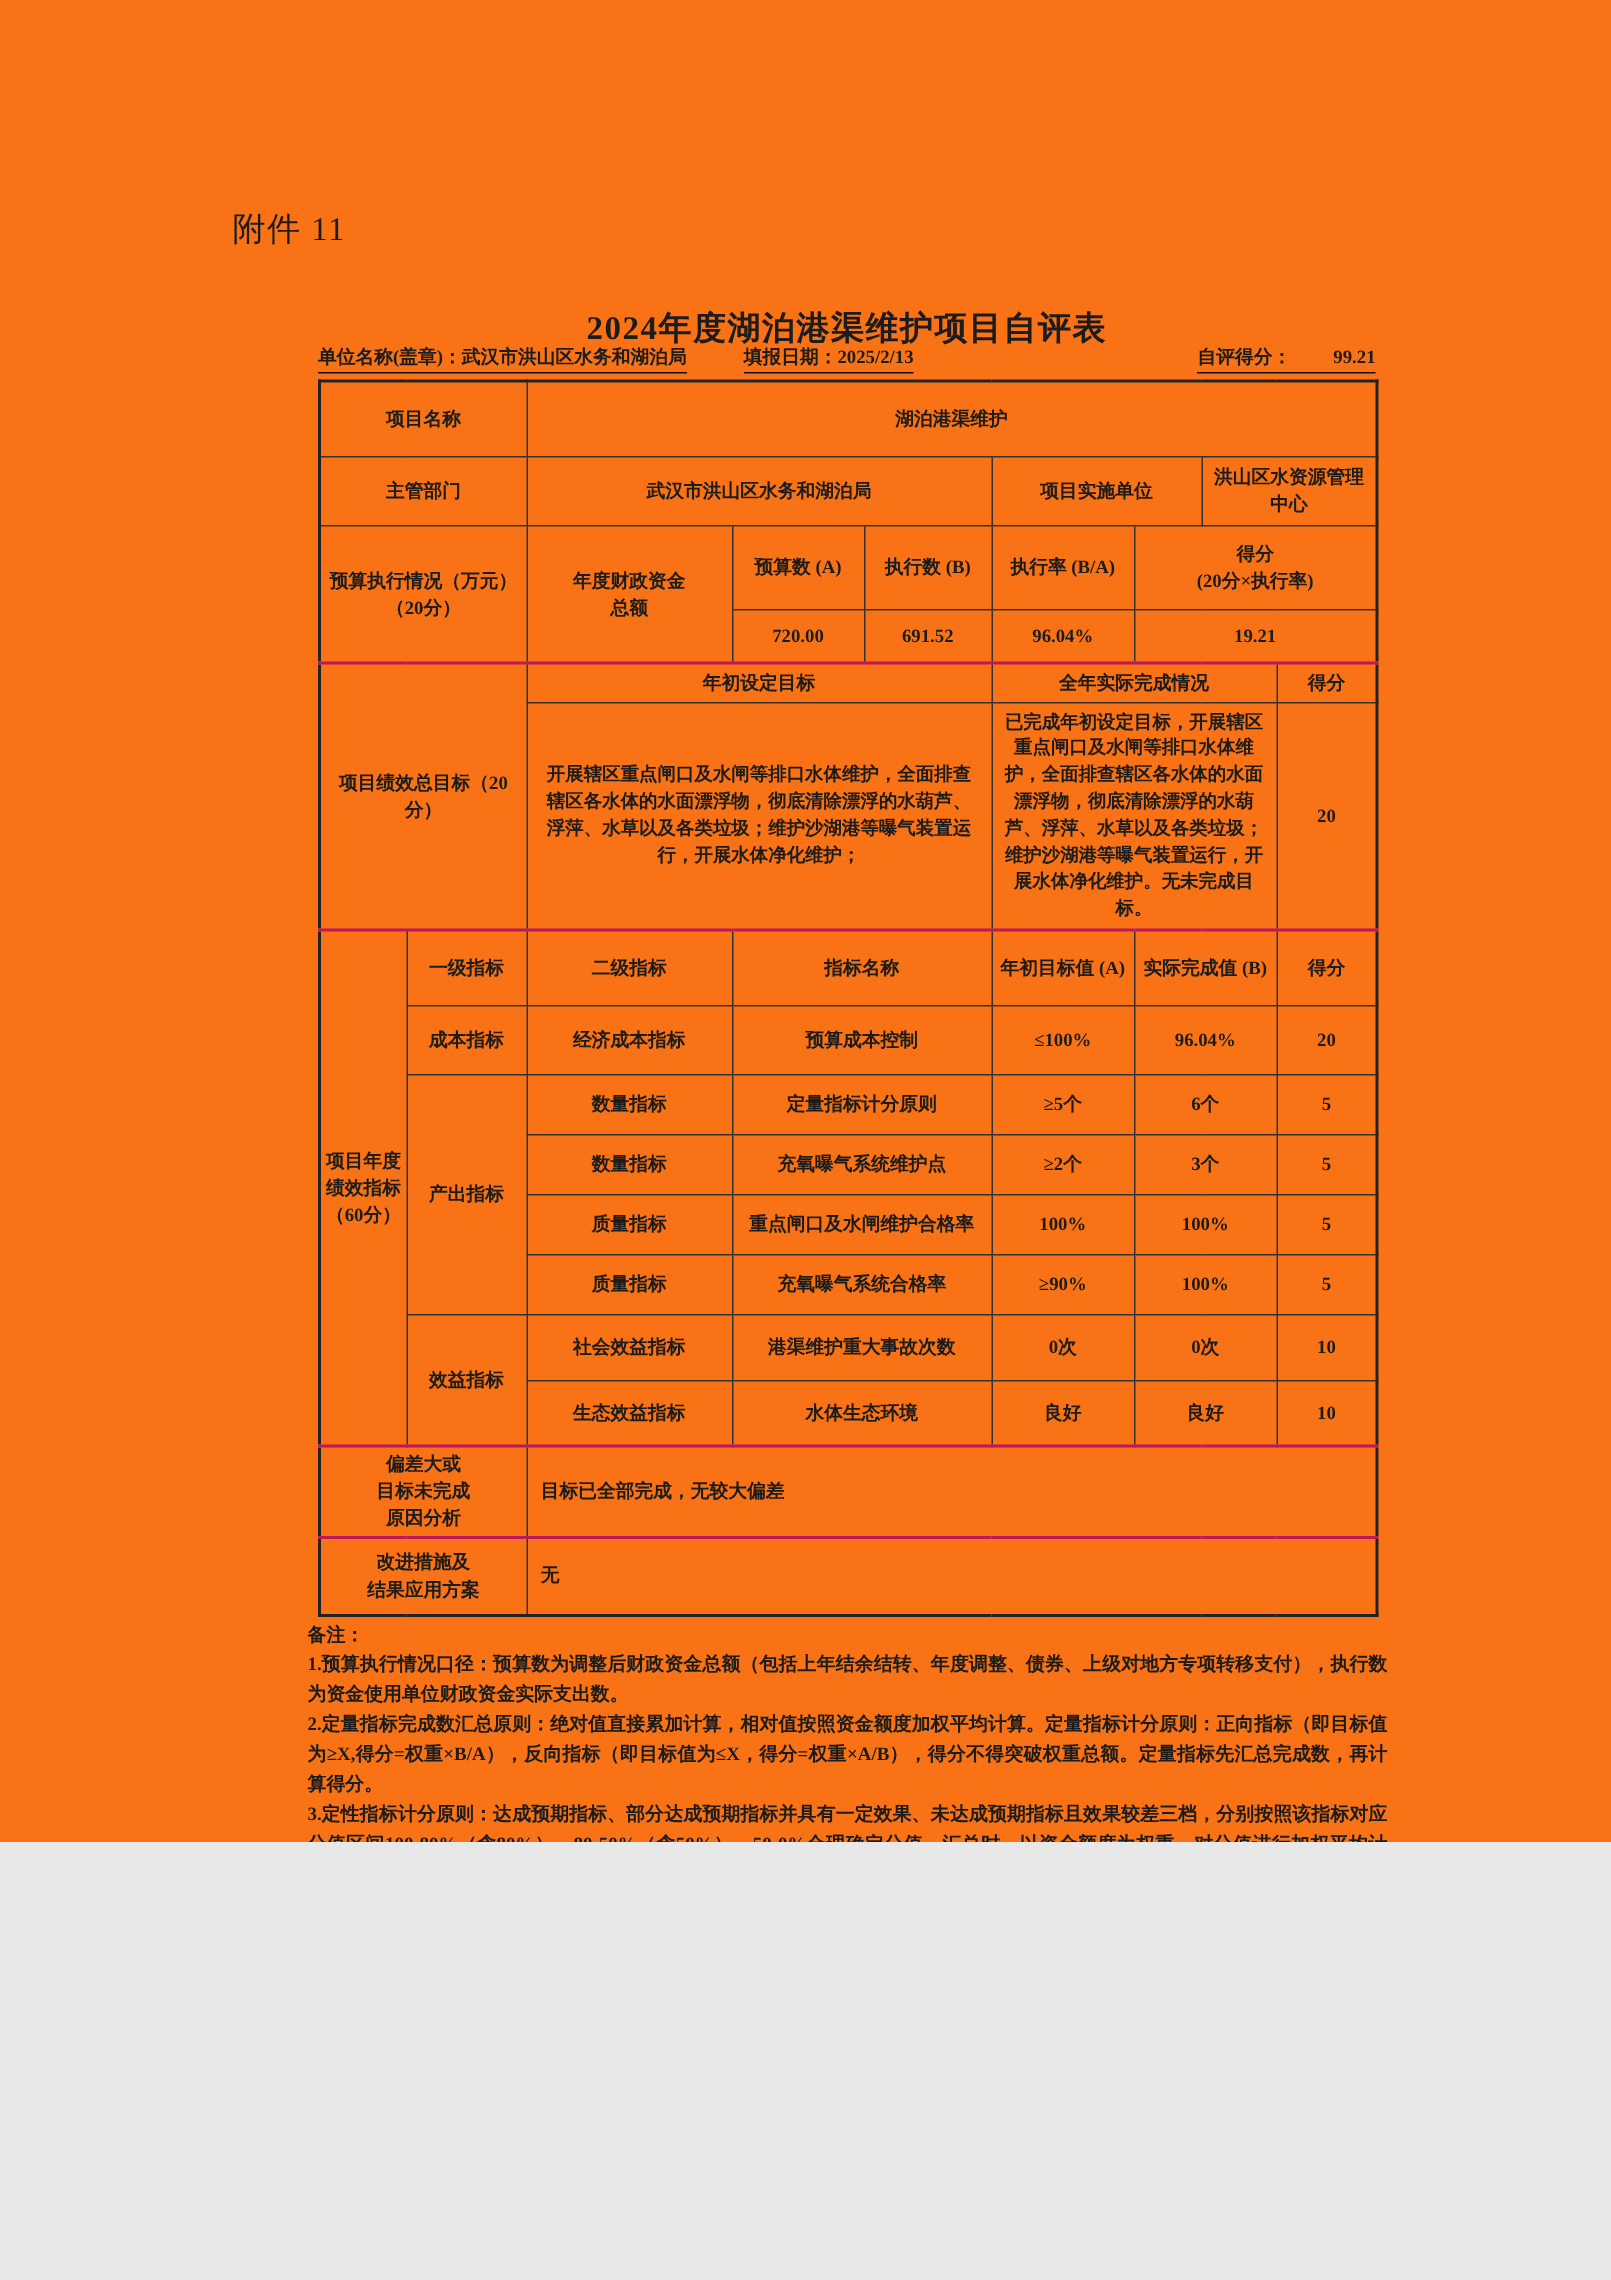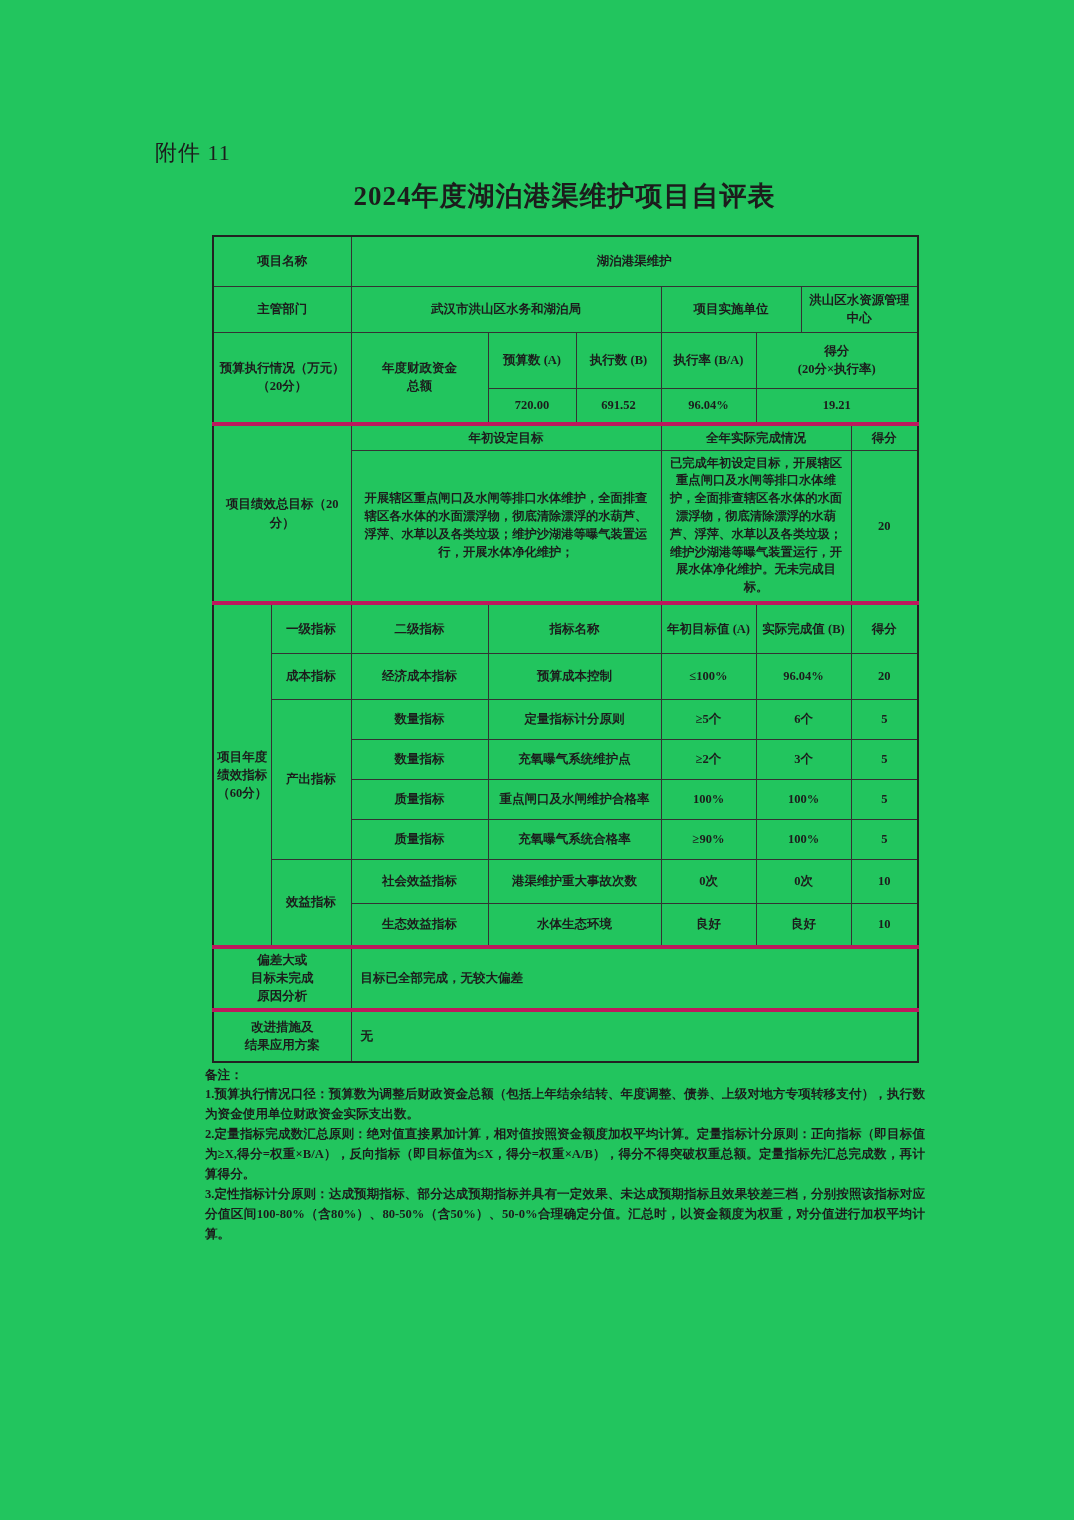--- a/index.html
+++ b/index.html
@@ -1,31 +1,31 @@
 <!DOCTYPE html>
 <html><head>
 <meta charset="utf-8">
 <style>
   * { margin:0; padding:0; box-sizing:border-box; }
   html,body { background:#e8e8e8; }
   .sheet {
     position:relative;
-    width:1074px; height:1520px;
-    background:#22c55e;
+    width:1074px; height:1228px;
+    background:#f97316;
     font-family:"Liberation Serif", serif;
     color:#1c1c1c;
     overflow:hidden;
   }
   .attach {
     position:absolute; left:155px; top:138px;
     font-size:22px; letter-spacing:1px;
   }
   .doc-title {
-    position:absolute; left:212px; top:178px; width:705px;
-    text-align:center; font-size:27px; font-weight:700; letter-spacing:1px;
+    position:absolute; left:212px; top:204px; width:705px;
+    text-align:center; font-size:22px; font-weight:700; letter-spacing:1px;
   }
   .content { position:absolute; left:212px; top:231px; width:705px; }
   .info-line {
     display:flex; align-items:flex-end;
     font-size:12.5px; font-weight:700; height:18px;
   }
   .seg { border-bottom:1.5px solid #111; padding-bottom:1px; white-space:nowrap; }
   .seg-date { margin-left:38px; }
   .seg-score { margin-left:auto; }
   .score-val { display:inline-block; margin-left:28px; }
@@ -37,21 +37,21 @@
     border:2px solid #222;
     font-size:12.5px; font-weight:600;
   }
   table.main td {
     border:1px solid #333;
     text-align:center; vertical-align:middle;
     padding:2px 3px;
     line-height:1.45;
     word-break:break-all;
   }
-  tr.bt2 > td { border-top:4px solid #be185d; }
+  tr.bt2 > td { border-top:2px solid #be185d; }
   .pre { white-space:pre-line; }
   .left { text-align:left !important; padding-left:9px !important;border-radius:19px; }
   .goaltext { padding:4px 8px !important; font-size:12.3px; }
   .h50 { height:50px; } .h46 { height:46px; } .h56 { height:56px; }
   .h36 { height:36px; } .h26 { height:26px; } .hgoal { height:108px; }
   .h40 { height:40px; } .h44 { height:44px; } .h60 { height:60px; } .h52 { height:52px; }
 
   .notes {
     margin-top:3px; margin-left:-7px; width:720px;
     font-size:12.6px; font-weight:600; line-height:1.58;
@@ -65,20 +65,25 @@
 </head>
 <body>
 
 <div class="sheet">
 
   <div class="attach">附件 11</div>
   <div class="doc-title">2024年度湖泊港渠维护项目自评表</div>
 
   <div class="content">
 
+    <div class="info-line">
+      <span class="seg">单位名称(盖章)：武汉市洪山区水务和湖泊局</span>
+      <span class="seg seg-date">填报日期：2025/2/13</span>
+      <span class="seg seg-score"><span>自评得分：</span><span class="score-val">99.21</span></span>
+    </div>
 
     <table class="main">
       <colgroup>
         <col style="width:58px">
           <col style="width:80px">
           <col style="width:137px">
         <col style="width:88px">
           <col style="width:85px">
           <col style="width:95px">
         <col style="width:45px">

